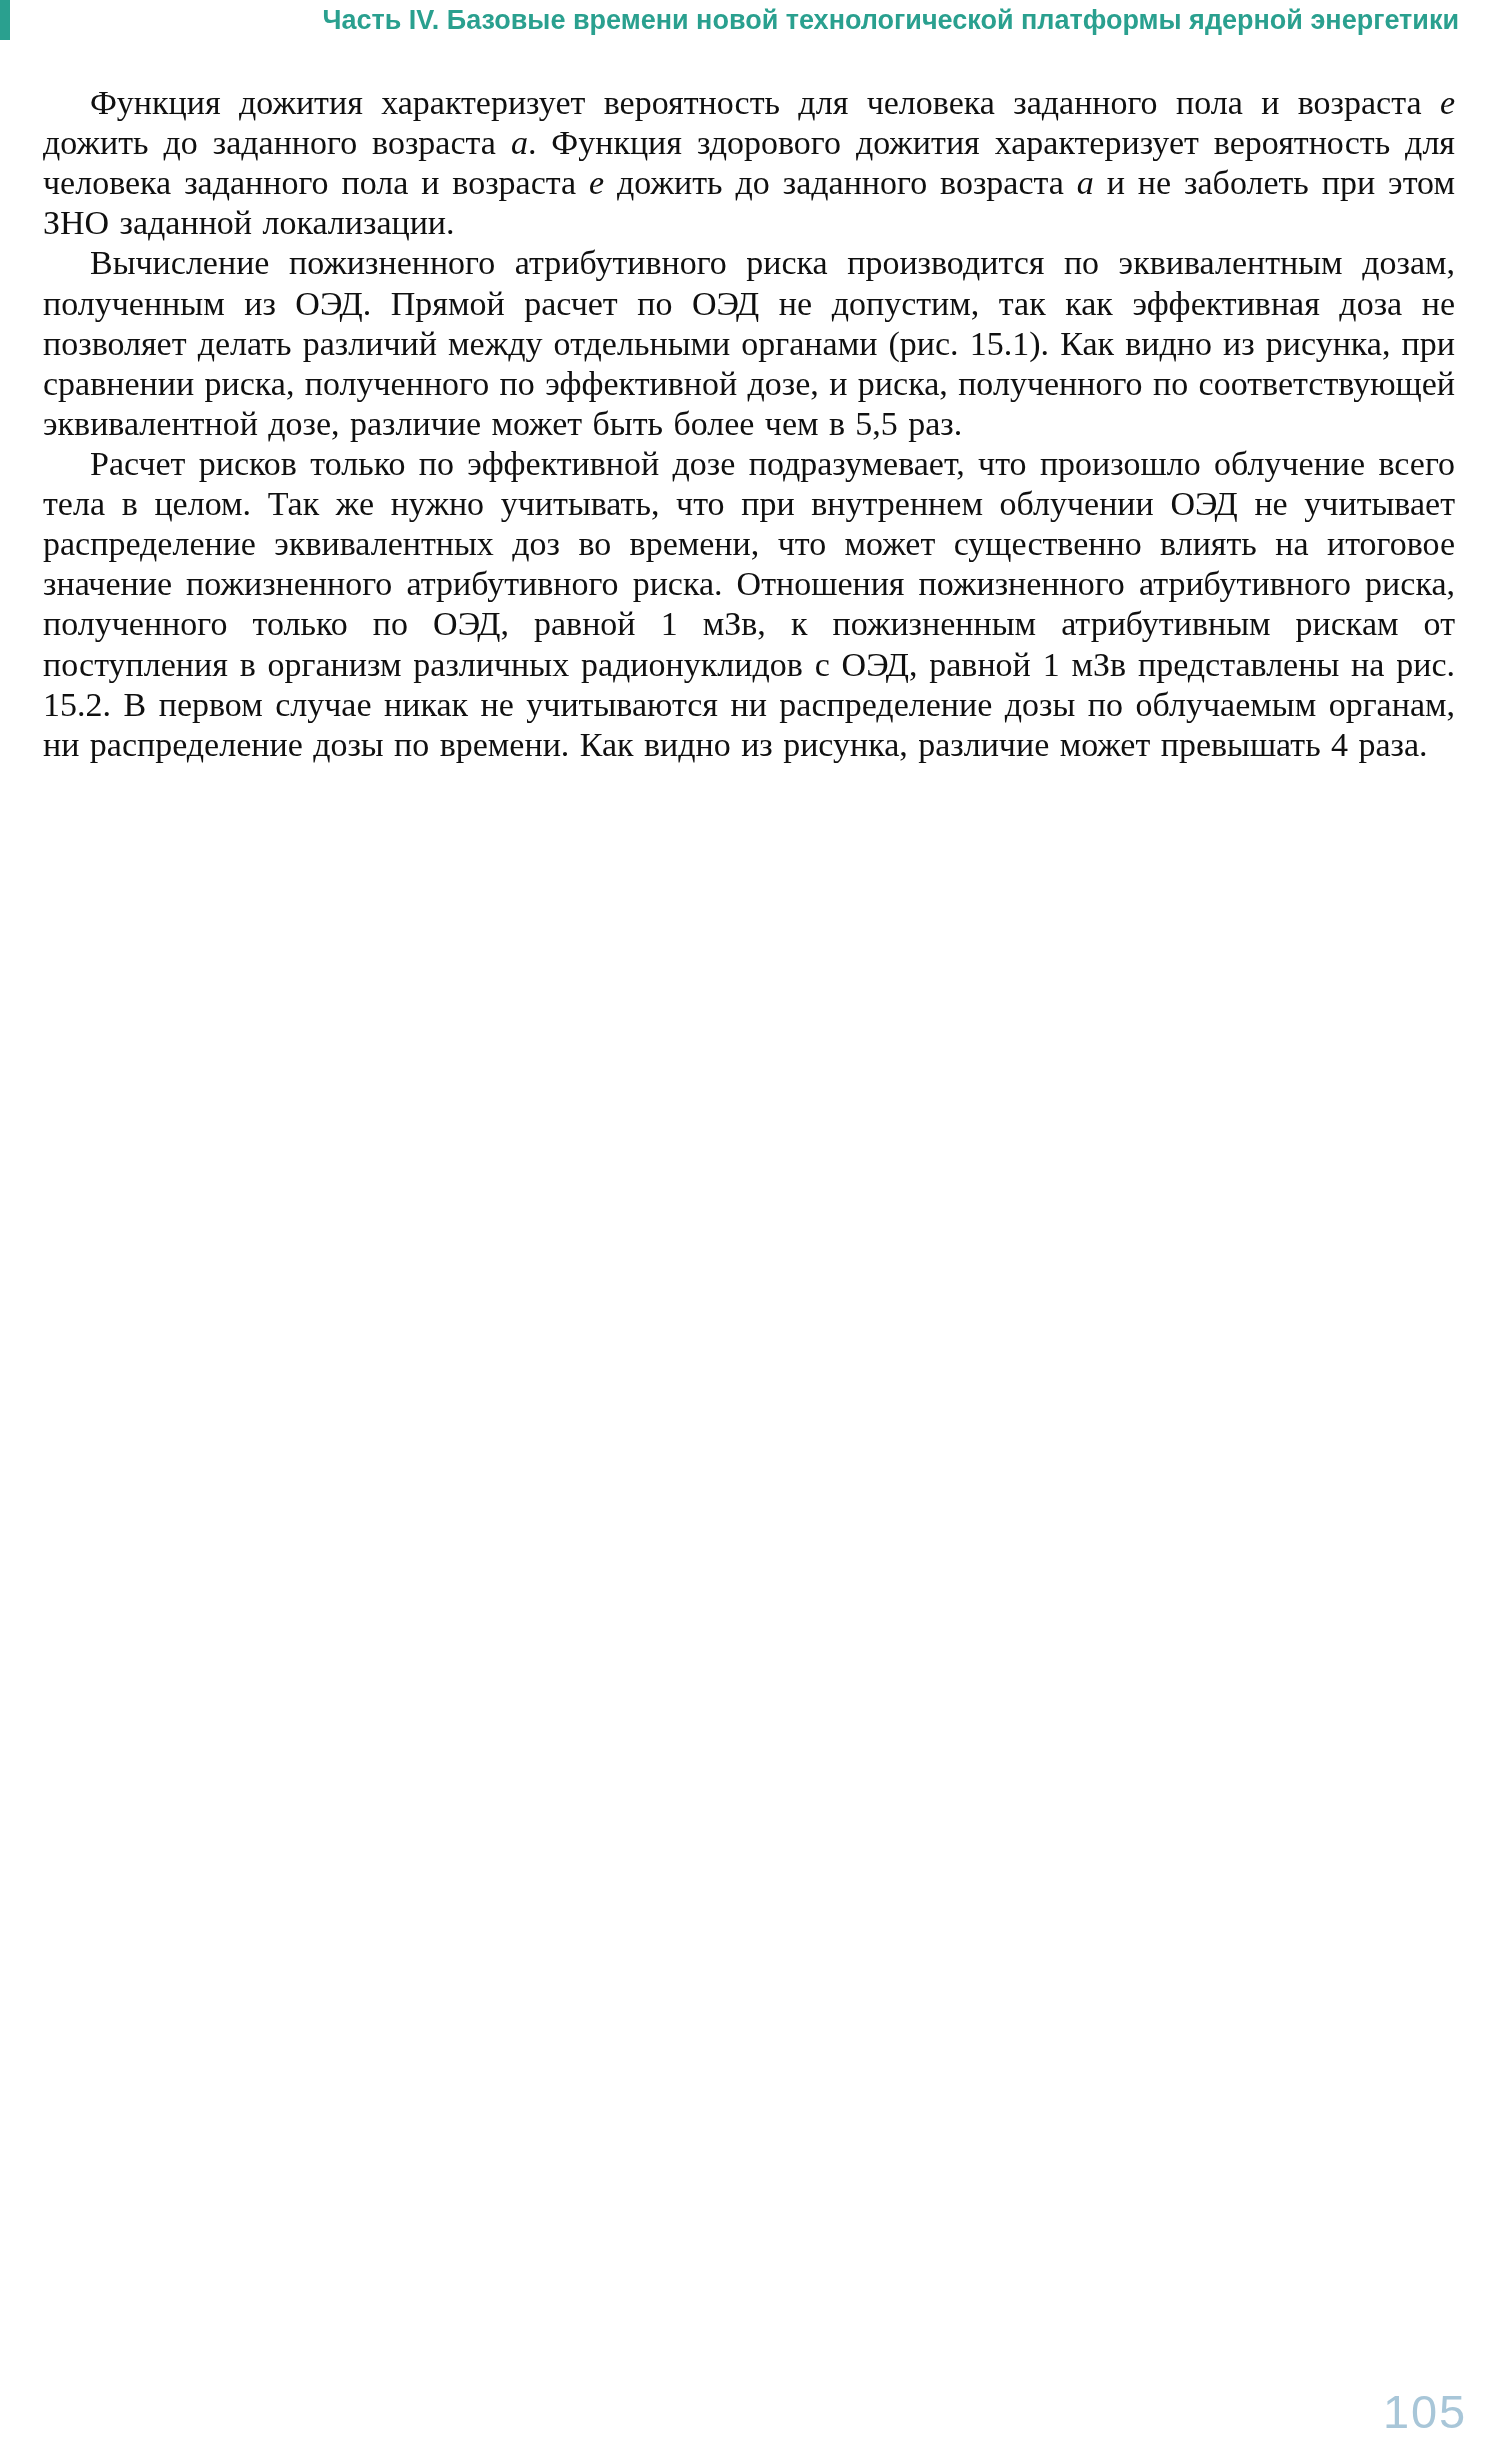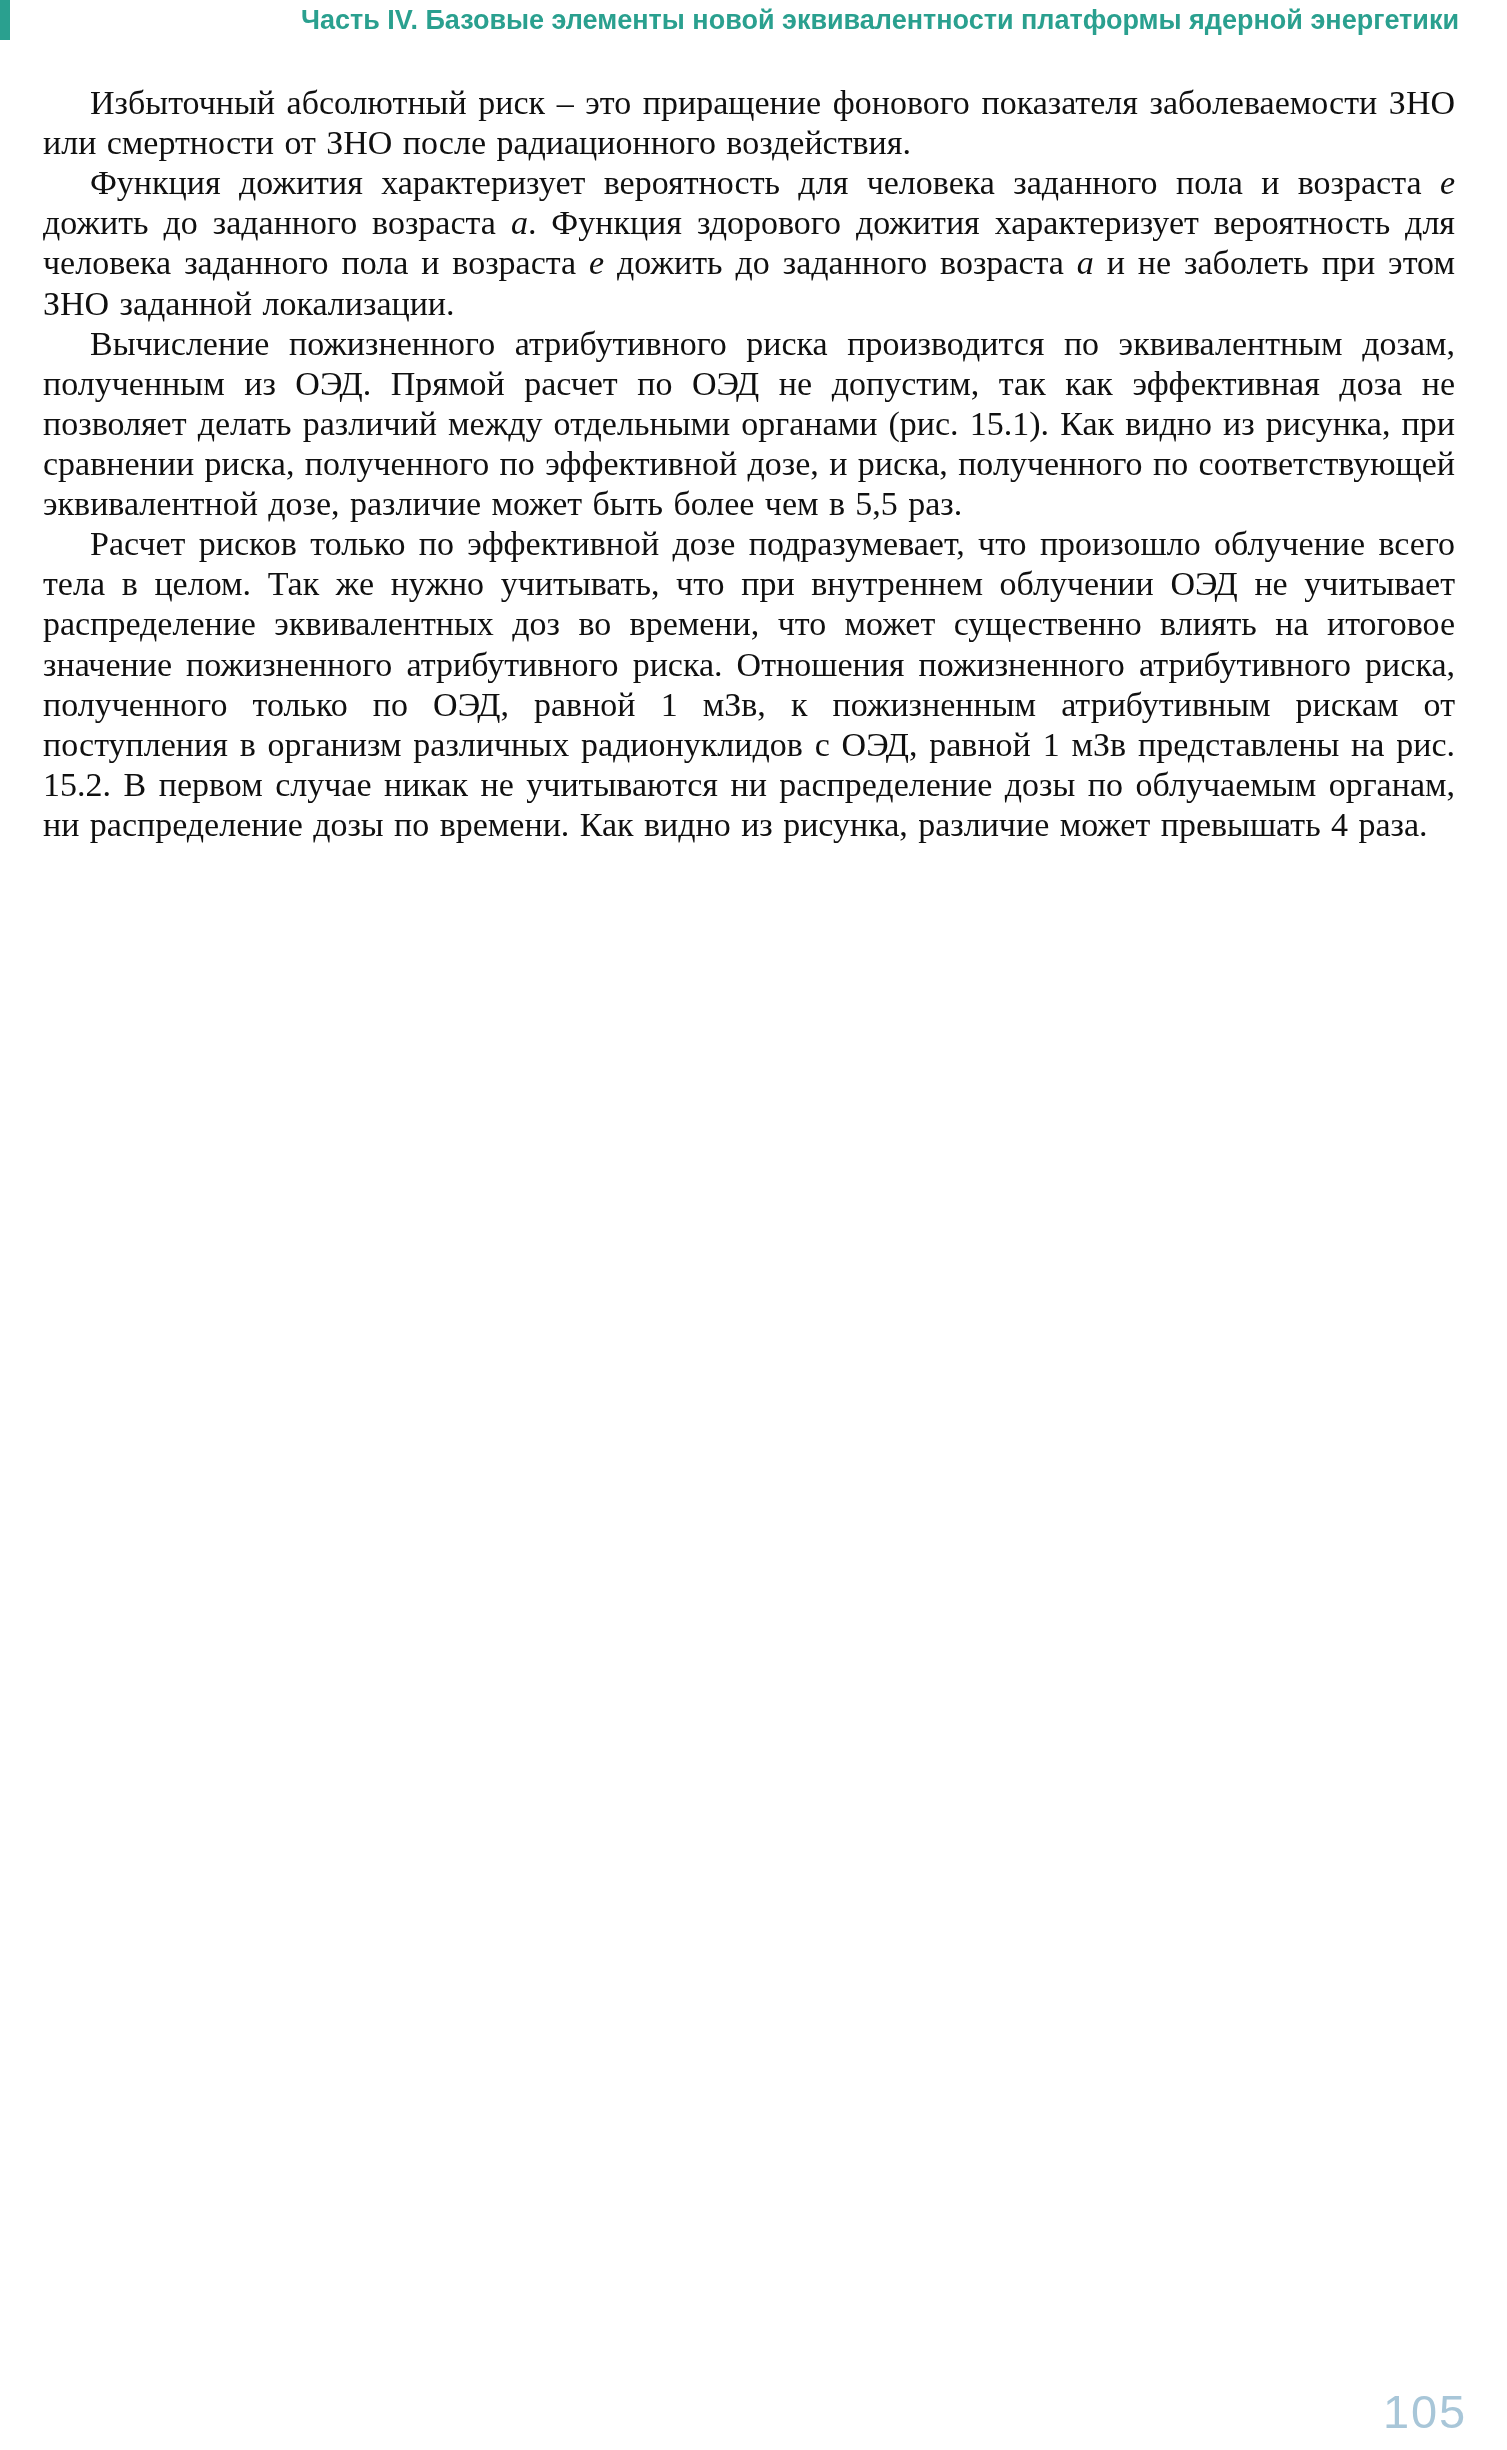--- a/index.html
+++ b/index.html
@@ -63,24 +63,23 @@
     font-size: 47px;
     letter-spacing: 1.9px;
     color: var(--pagenum);
   }
 </style>
 </head>
 <body>
 
 <header>
   <div class="accent-bar"></div>
-  <div class="header-title">Часть IV. Базовые элементы новой эквивалентности платформы ядерной энергетики</div>
+  <div class="header-title">Часть IV. Базовые времени новой технологической платформы ядерной энергетики</div>
 </header>
 
 <main class="text-block">
-    <p class="para"><span>Избыточный абсолютный риск – это приращение фонового показателя заболеваемости ЗНО или смертности от ЗНО после радиационного воздействия.</span></p>
     <p class="para"><span>Функция дожития характеризует вероятность для человека заданного пола и возраста </span><span class="var-italic">e</span><span> дожить до заданного возраста </span><span class="var-italic">a</span><span>. Функция здорового дожития характеризует вероятность для человека заданного пола и возраста </span><span class="var-italic">e</span><span> дожить до заданного возраста </span><span class="var-italic">a</span><span> и не заболеть при этом ЗНО заданной локализации.</span></p>
     <p class="para"><span>Вычисление пожизненного атрибутивного риска производится по эквивалентным дозам, полученным из ОЭД. Прямой расчет по ОЭД не допустим, так как эффективная доза не позволяет делать различий между отдельными органами (рис. 15.1). Как видно из рисунка, при сравнении риска, полученного по эффективной дозе, и риска, полученного по соответствующей эквивалентной дозе, различие может быть более чем в 5,5 раз.</span></p>
     <p class="para"><span>Расчет рисков только по эффективной дозе подразумевает, что произошло облучение всего тела в целом. Так же нужно учитывать, что при внутреннем облучении ОЭД не учитывает распределение эквивалентных доз во времени, что может существенно влиять на итоговое значение пожизненного атрибутивного риска. Отношения пожизненного атрибутивного риска, полученного только по ОЭД, равной 1 мЗв, к пожизненным атрибутивным рискам от поступления в организм различных радионуклидов с ОЭД, равной 1 мЗв представлены на рис. 15.2. В первом случае никак не учитываются ни распределение дозы по облучаемым органам, ни распределение дозы по времени. Как видно из рисунка, различие может превышать 4 раза.</span></p>
   </main>
 
 <div class="page-number">105</div>
 
 
 </body></html>

